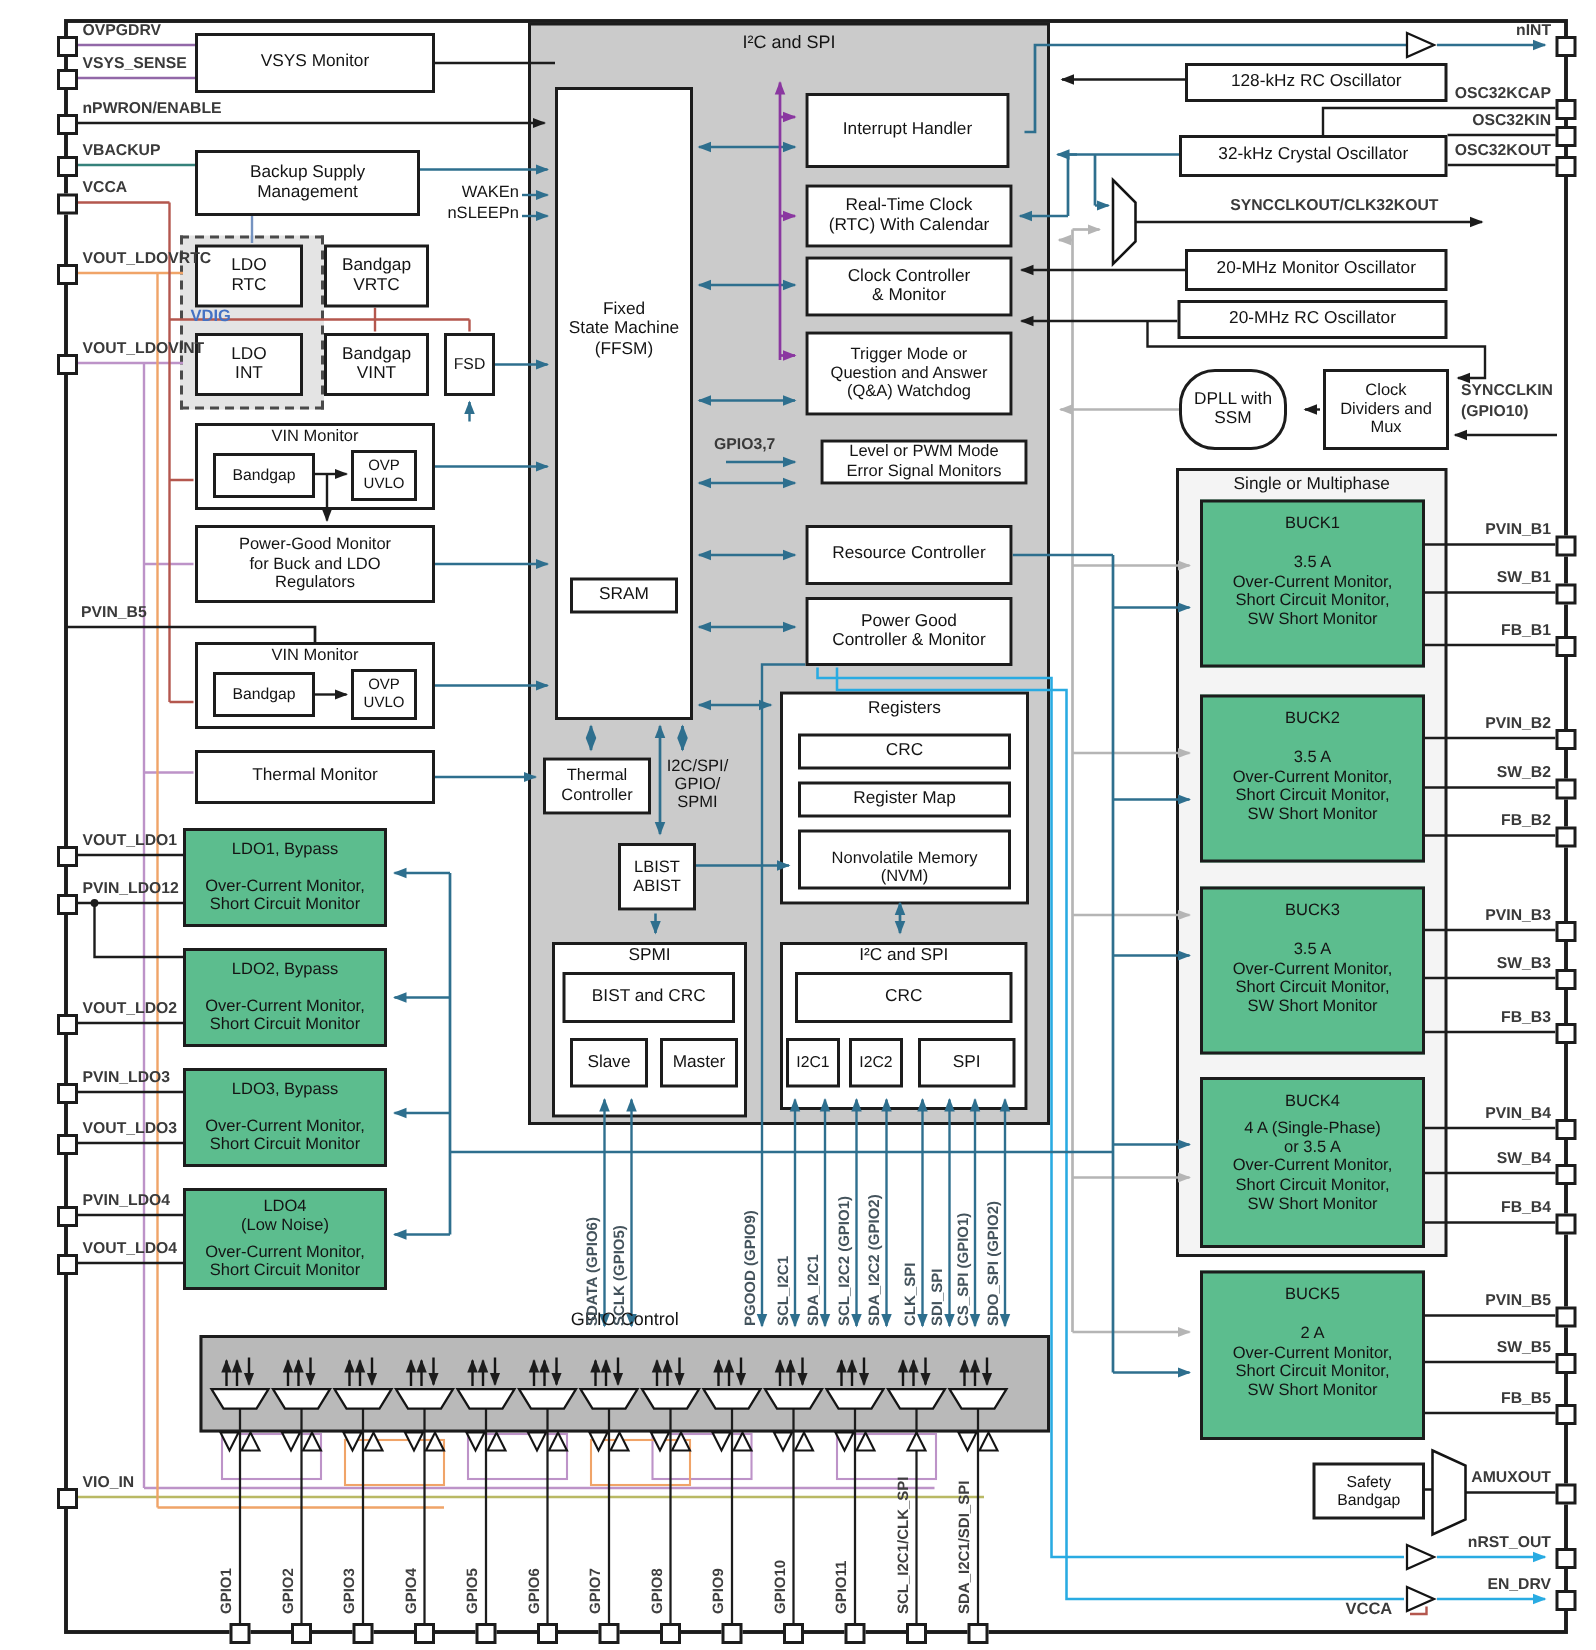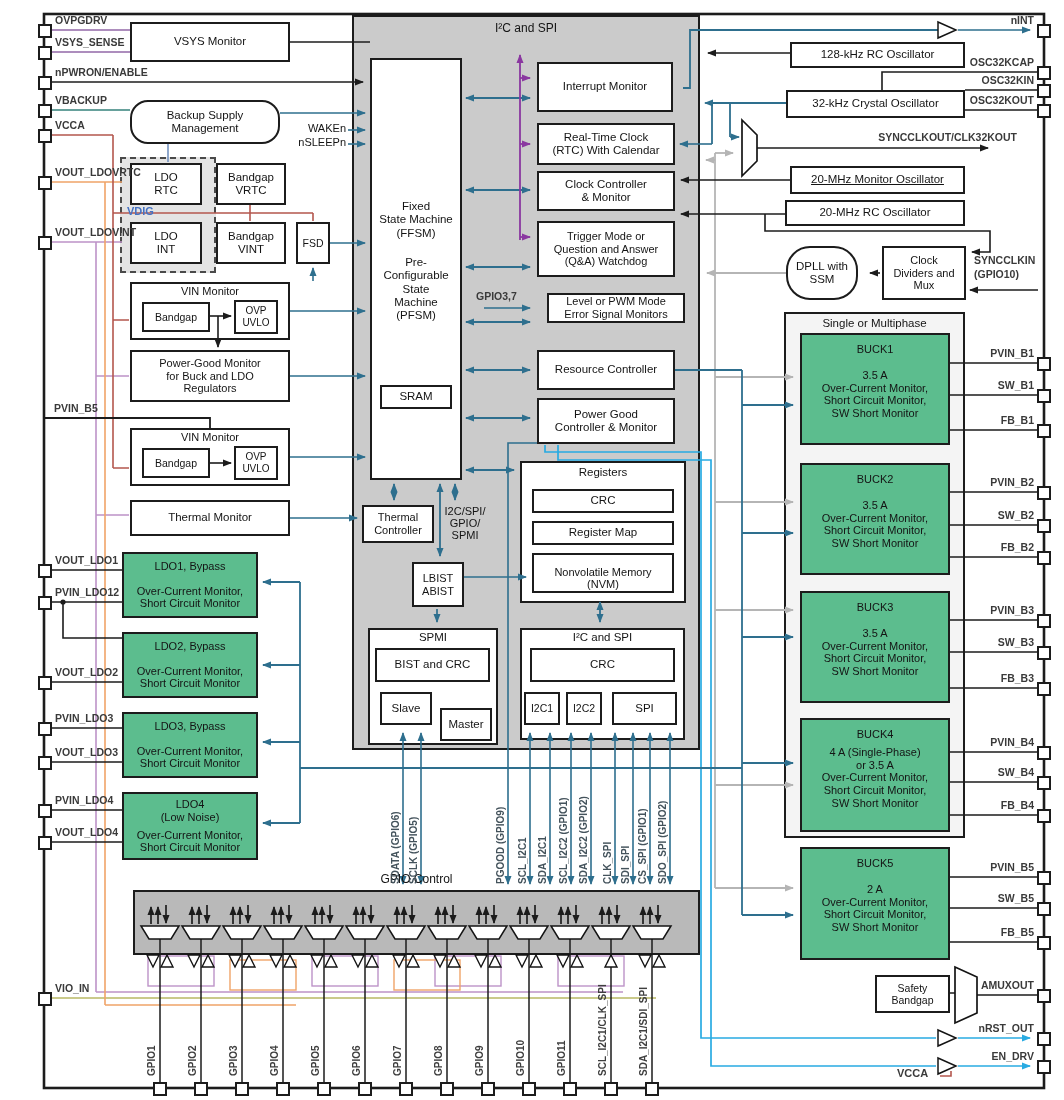--- a/index.html
+++ b/index.html
@@ -219,21 +219,21 @@
   <path d="M938,22 L956,30 L938,38 Z" fill="#fff" stroke="#141414" stroke-width="1.5"></path>
   <path d="M938,1030 L956,1038 L938,1046 Z" fill="#fff" stroke="#141414" stroke-width="1.5"></path>
   <path d="M938,1058 L956,1066 L938,1074 Z" fill="#fff" stroke="#141414" stroke-width="1.5"></path>
   <path d="M742,120 L757,135 L757,161 L742,176 Z" fill="#fff" stroke="#141414" stroke-width="1.7"></path>
   <path d="M955,967 L977,977 L977,1013 L955,1023 Z" fill="#fff" stroke="#141414" stroke-width="1.7"></path>
 
   <rect x="44" y="14" width="1000" height="1074" fill="none" stroke="#1c1c1c" stroke-width="2.6"></rect>
 </svg>
 
 <div class="b" style="left:130px;top:22px;width:160px;height:40px;"><span>VSYS Monitor</span></div>
-<div class="b" style="left:130px;top:100px;width:150px;height:44px;border-radius:18px;"><span>Backup Supply
+<div class="b" style="left:130px;top:100px;width:150px;height:44px;"><span>Backup Supply
 Management</span></div>
 <div class="b" style="left:130px;top:163px;width:72px;height:42px;"><span>LDO
 RTC</span></div>
 <div class="b" style="left:216px;top:163px;width:70px;height:42px;"><span>Bandgap
 VRTC</span></div>
 <div class="b" style="left:130px;top:222px;width:72px;height:42px;"><span>LDO
 INT</span></div>
 <div class="b" style="left:216px;top:222px;width:70px;height:42px;"><span>Bandgap
 VINT</span></div>
 <div class="b sm" style="left:296px;top:222px;width:34px;height:42px;"><span>FSD</span></div>
@@ -259,28 +259,23 @@
 Short Circuit Monitor</span></div>
 <div class="b grn spread" style="left:122px;top:792px;width:136px;height:68px;font-size:11px;padding:4px 2px;">
   <span>LDO4
 (Low Noise)</span><span>Over-Current Monitor,
 Short Circuit Monitor</span></div>
 
 <div class="b" style="left:370px;top:58px;width:92px;height:422px;">
   <span style="position:absolute;left:0;right:0;top:140px;">Fixed
 State Machine
 (FFSM)</span>
-  <span style="position:absolute;left:0;right:0;top:196px;">Pre-
-Configurable
-State
-Machine
-(PFSM)</span>
 </div>
 <div class="b" style="left:380px;top:385px;width:72px;height:24px;"><span>SRAM</span></div>
-<div class="b" style="left:537px;top:62px;width:136px;height:50px;"><span>Interrupt Monitor</span></div>
+<div class="b" style="left:537px;top:62px;width:136px;height:50px;"><span>Interrupt Handler</span></div>
 <div class="b" style="left:537px;top:123px;width:138px;height:42px;"><span>Real-Time Clock
 (RTC) With Calendar</span></div>
 <div class="b" style="left:537px;top:171px;width:138px;height:40px;"><span>Clock Controller
 &amp; Monitor</span></div>
 <div class="b" style="left:537px;top:221px;width:138px;height:56px;font-size:11px;"><span>Trigger Mode or
 Question and Answer
 (Q&amp;A) Watchdog</span></div>
 <div class="b" style="left:547px;top:293px;width:138px;height:30px;font-size:11px;"><span>Level or PWM Mode
 Error Signal Monitors</span></div>
 <div class="b" style="left:537px;top:350px;width:138px;height:40px;"><span>Resource Controller</span></div>
@@ -289,29 +284,29 @@
 <div class="b" style="left:532px;top:489px;width:142px;height:24px;"><span>CRC</span></div>
 <div class="b" style="left:532px;top:521px;width:142px;height:24px;"><span>Register Map</span></div>
 <div class="b" style="left:532px;top:553px;width:142px;height:40px;font-size:11px;align-items:flex-end;"><span>Nonvolatile Memory
 (NVM)</span></div>
 <div class="b" style="left:362px;top:505px;width:72px;height:38px;font-size:11px;"><span>Thermal
 Controller</span></div>
 <div class="b" style="left:412px;top:562px;width:52px;height:45px;font-size:11px;"><span>LBIST
 ABIST</span></div>
 <div class="b" style="left:375px;top:648px;width:115px;height:34px;"><span>BIST and CRC</span></div>
 <div class="b" style="left:380px;top:692px;width:52px;height:33px;"><span>Slave</span></div>
-<div class="b" style="left:440px;top:692px;width:52px;height:33px;margin-top:16px;"><span>Master</span></div>
+<div class="b" style="left:440px;top:692px;width:52px;height:33px;"><span>Master</span></div>
 <div class="b" style="left:530px;top:648px;width:145px;height:34px;"><span>CRC</span></div>
 <div class="b" style="left:524px;top:692px;width:36px;height:33px;font-size:10.5px;"><span>I2C1</span></div>
 <div class="b" style="left:566px;top:692px;width:36px;height:33px;font-size:10.5px;"><span>I2C2</span></div>
 <div class="b" style="left:612px;top:692px;width:65px;height:33px;"><span>SPI</span></div>
 
 <div class="b" style="left:790px;top:42px;width:175px;height:26px;"><span>128-kHz RC Oscillator</span></div>
 <div class="b" style="left:786px;top:90px;width:179px;height:28px;"><span>32-kHz Crystal Oscillator</span></div>
-<div class="b" style="left:790px;top:166px;width:175px;height:28px;text-decoration:underline;"><span>20-MHz Monitor Oscillator</span></div>
+<div class="b" style="left:790px;top:166px;width:175px;height:28px;"><span>20-MHz Monitor Oscillator</span></div>
 <div class="b" style="left:785px;top:200px;width:180px;height:26px;"><span>20-MHz RC Oscillator</span></div>
 <div class="b" style="left:786px;top:246px;width:72px;height:54px;border-radius:24px;"><span>DPLL with
 SSM</span></div>
 <div class="b" style="left:882px;top:246px;width:84px;height:54px;font-size:11px;"><span>Clock
 Dividers and
 Mux</span></div>
 
 <div class="b grn bktext" style="left:800px;top:333px;width:150px;height:112px;font-size:11px;">
   <span>BUCK1</span><span class="bkbody">3.5 A
 Over-Current Monitor,
@@ -351,21 +346,21 @@
 <div class="ttl" style="left:130px;top:285px;width:160px;font-size:11px;">VIN Monitor</div>
 <div class="ttl" style="left:130px;top:431px;width:160px;font-size:11px;">VIN Monitor</div>
 
 <div class="lab" style="left:280px;top:121px;width:66px;text-align:right;line-height:1.3;">WAKEn
 nSLEEPn</div>
 <div class="lab" style="left:476px;top:290px;font-weight:700;font-size:10.5px;color:#3a3a3a;">GPIO3,7</div>
 <div class="lab" style="left:436px;top:505px;width:58px;text-align:center;">I2C/SPI/
 GPIO/
 SPMI</div>
 <div class="lab" style="left:127px;top:205px;color:#4472C4;font-weight:700;">VDIG</div>
-<div class="lab" style="left:814px;top:131px;width:203px;text-align:right;font-weight:700;font-size:10.5px;color:#3a3a3a;">SYNCCLKOUT/CLK32KOUT</div>
+<div class="lab" style="left:756px;top:131px;width:203px;text-align:right;font-weight:700;font-size:10.5px;color:#3a3a3a;">SYNCCLKOUT/CLK32KOUT</div>
 <div class="lab" style="left:974px;top:254px;font-weight:700;font-size:10.5px;color:#3a3a3a;line-height:1.3;">SYNCCLKIN
 (GPIO10)</div>
 <div class="lab" style="left:54px;top:402px;font-weight:700;font-size:10.5px;color:#3a3a3a;">PVIN_B5</div>
 <div class="lab" style="left:897px;top:1067px;font-weight:700;font-size:11px;color:#3a3a3a;">VCCA</div>
 
 <div class="rot" style="left:402px;top:872px;">SDATA (GPIO6)</div>
 <div class="rot" style="left:420px;top:872px;">SCLK (GPIO5)</div>
 <div class="rot" style="left:507px;top:872px;">PGOOD (GPIO9)</div>
 <div class="rot" style="left:529px;top:872px;">SCL_I2C1</div>
 <div class="rot" style="left:549px;top:872px;">SDA_I2C1</div>

